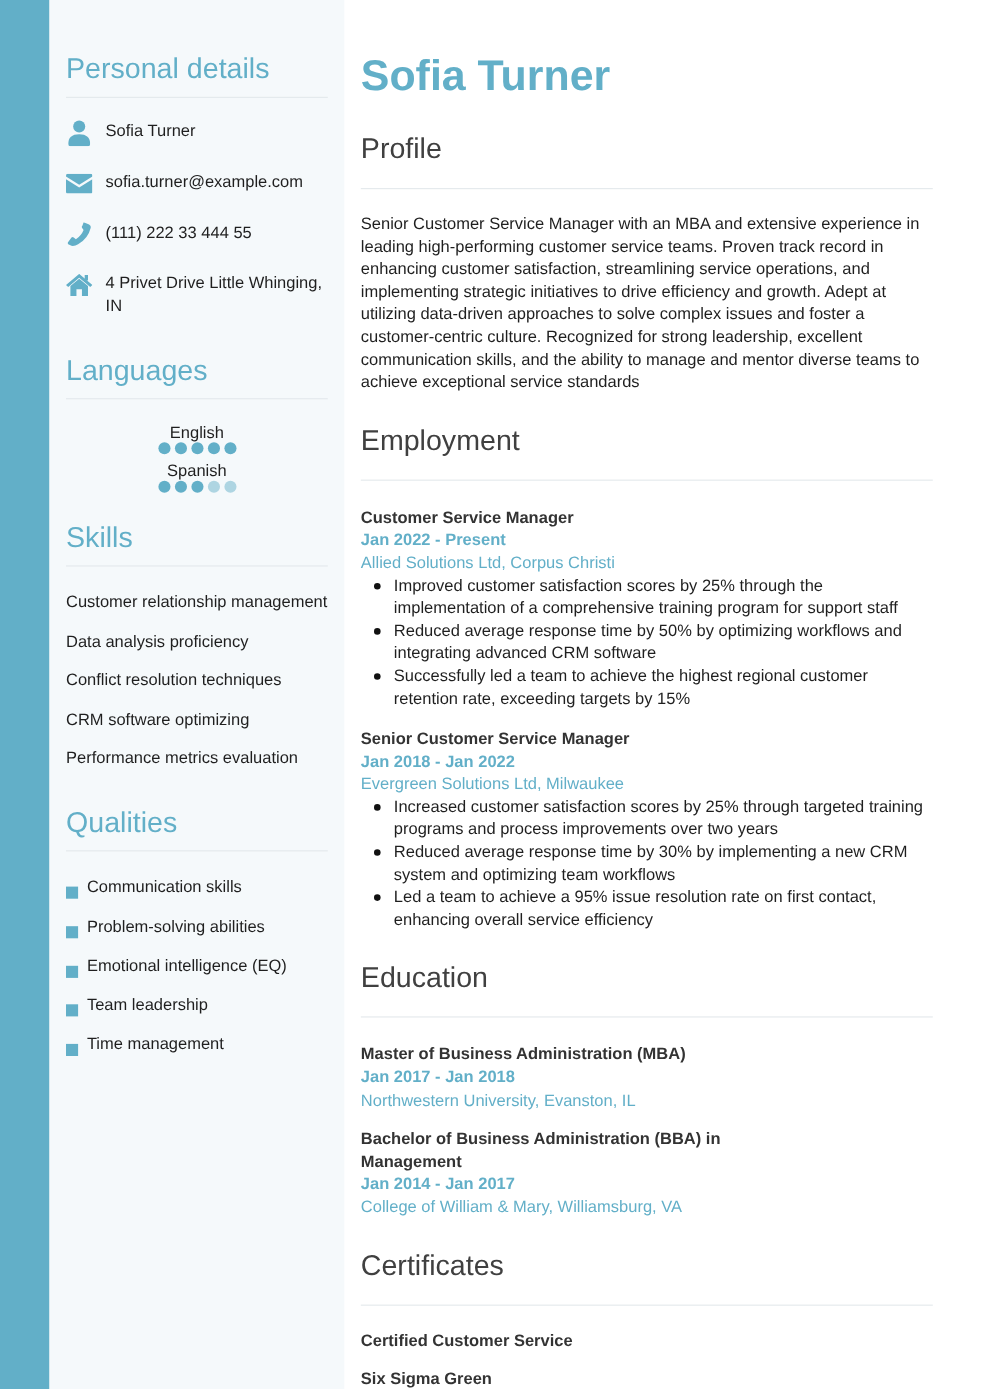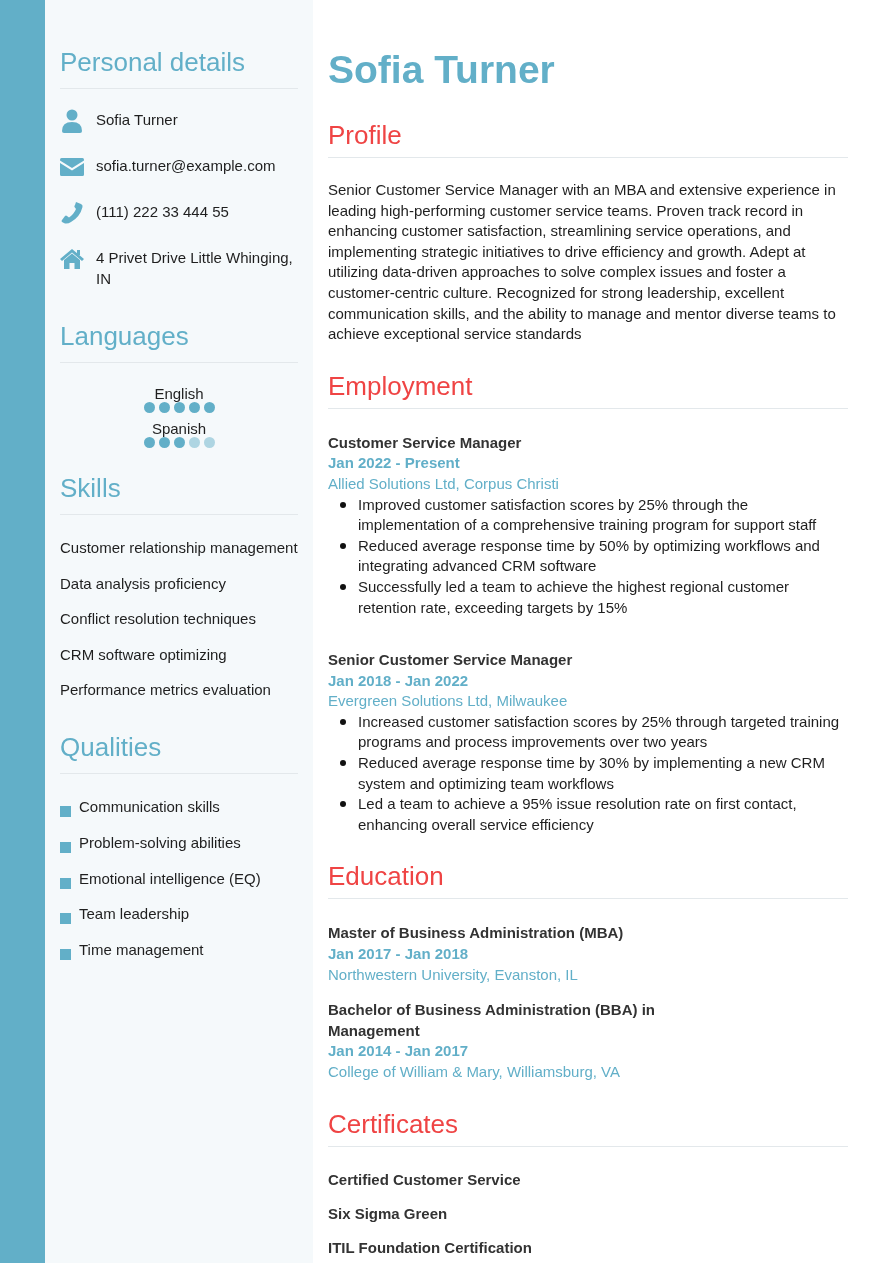--- a/index.html
+++ b/index.html
@@ -26,28 +26,28 @@
   .dot.off { background: #aed5e2; }
 
   .skill { font-size: 15px; line-height: 21px; margin-top: 14.6px; }
   .skill.first { margin-top: 22px; }
 
   .quality { display: flex; align-items: flex-end; font-size: 15px; line-height: 21px; margin-top: 14.6px; }
   .quality.first { margin-top: 22px; }
   .sq { width: 11px; height: 11px; background: #62afc8; margin-right: 8px; flex: 0 0 11px; }
 
   .name { font-size: 39px; font-weight: bold; color: #62afc8; padding-top: 48px; line-height: 44px; }
-  .main-h { font-size: 26px; color: #ef4444; font-weight: normal; padding-bottom: 6px; border-bottom: 1px solid #e3e8eb; }
+  .main-h { font-size: 26px; color: #404040; font-weight: normal; padding-bottom: 20px; border-bottom: 1px solid #e3e8eb; }
   .main-h.profile-h { margin-top: 28px; }
   .main-h.next { margin-top: 26px; }
 
   .profile { font-size: 15px; line-height: 20.6px; margin-top: 22px; }
 
   .job { margin-top: 24px; }
-  .job.second { margin-top: 32px; }
+  .job.second { margin-top: 16px; }
   .job-top { display: flex; justify-content: space-between; font-size: 15px; line-height: 20.6px; flex-direction: column; }
   .job-title { font-weight: bold; color: #333; }
   .job-date { font-weight: bold; color: #62afc8; }
   .job-company { font-size: 15px; line-height: 20.6px; color: #62afc8; }
   .bullets { list-style: none; margin-top: 0; }
   .bullets li { font-size: 15px; line-height: 20.6px; position: relative; padding-left: 30px; }
   .bullets li::before { content: ""; position: absolute; left: 12px; top: 7px; width: 6px; height: 6px; border-radius: 50%; background: #111; }
 
   .edu { margin-top: 24px; }
   .edu.second { margin-top: 15px; }

